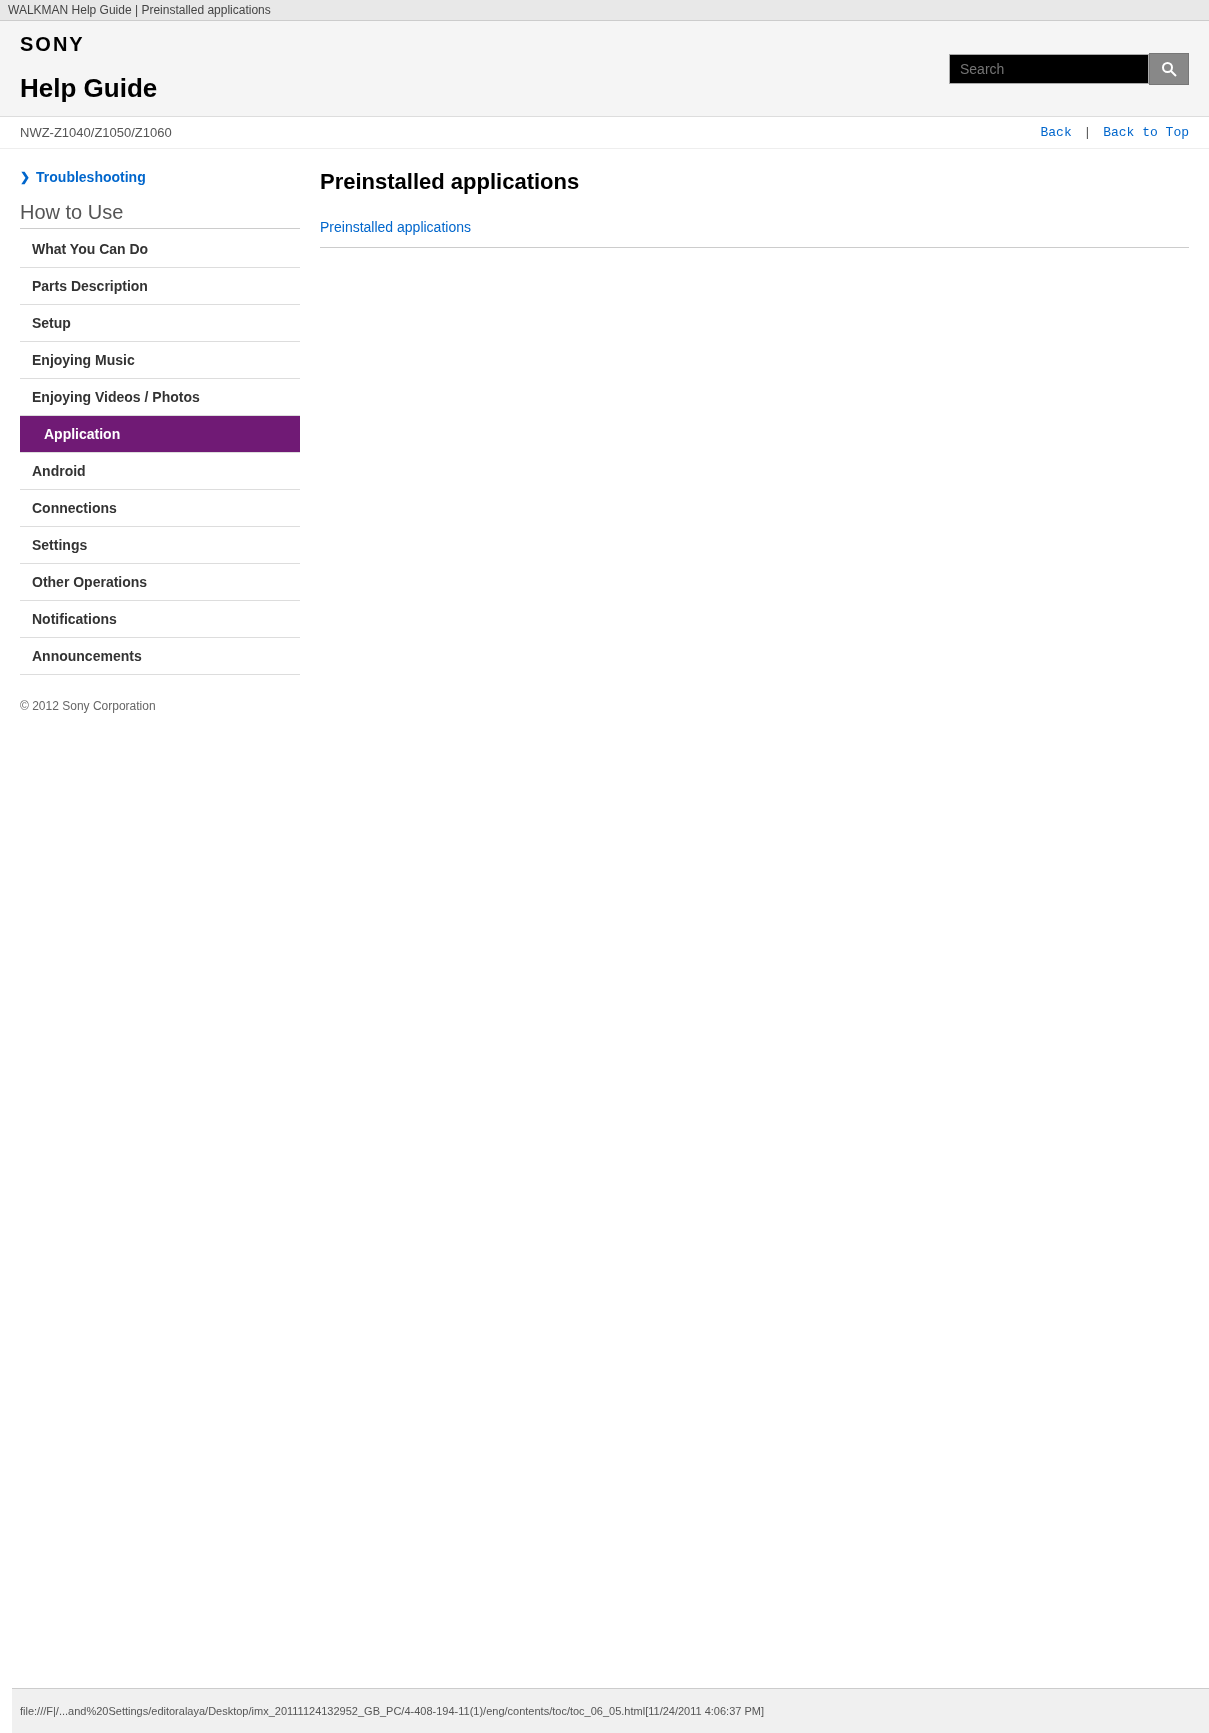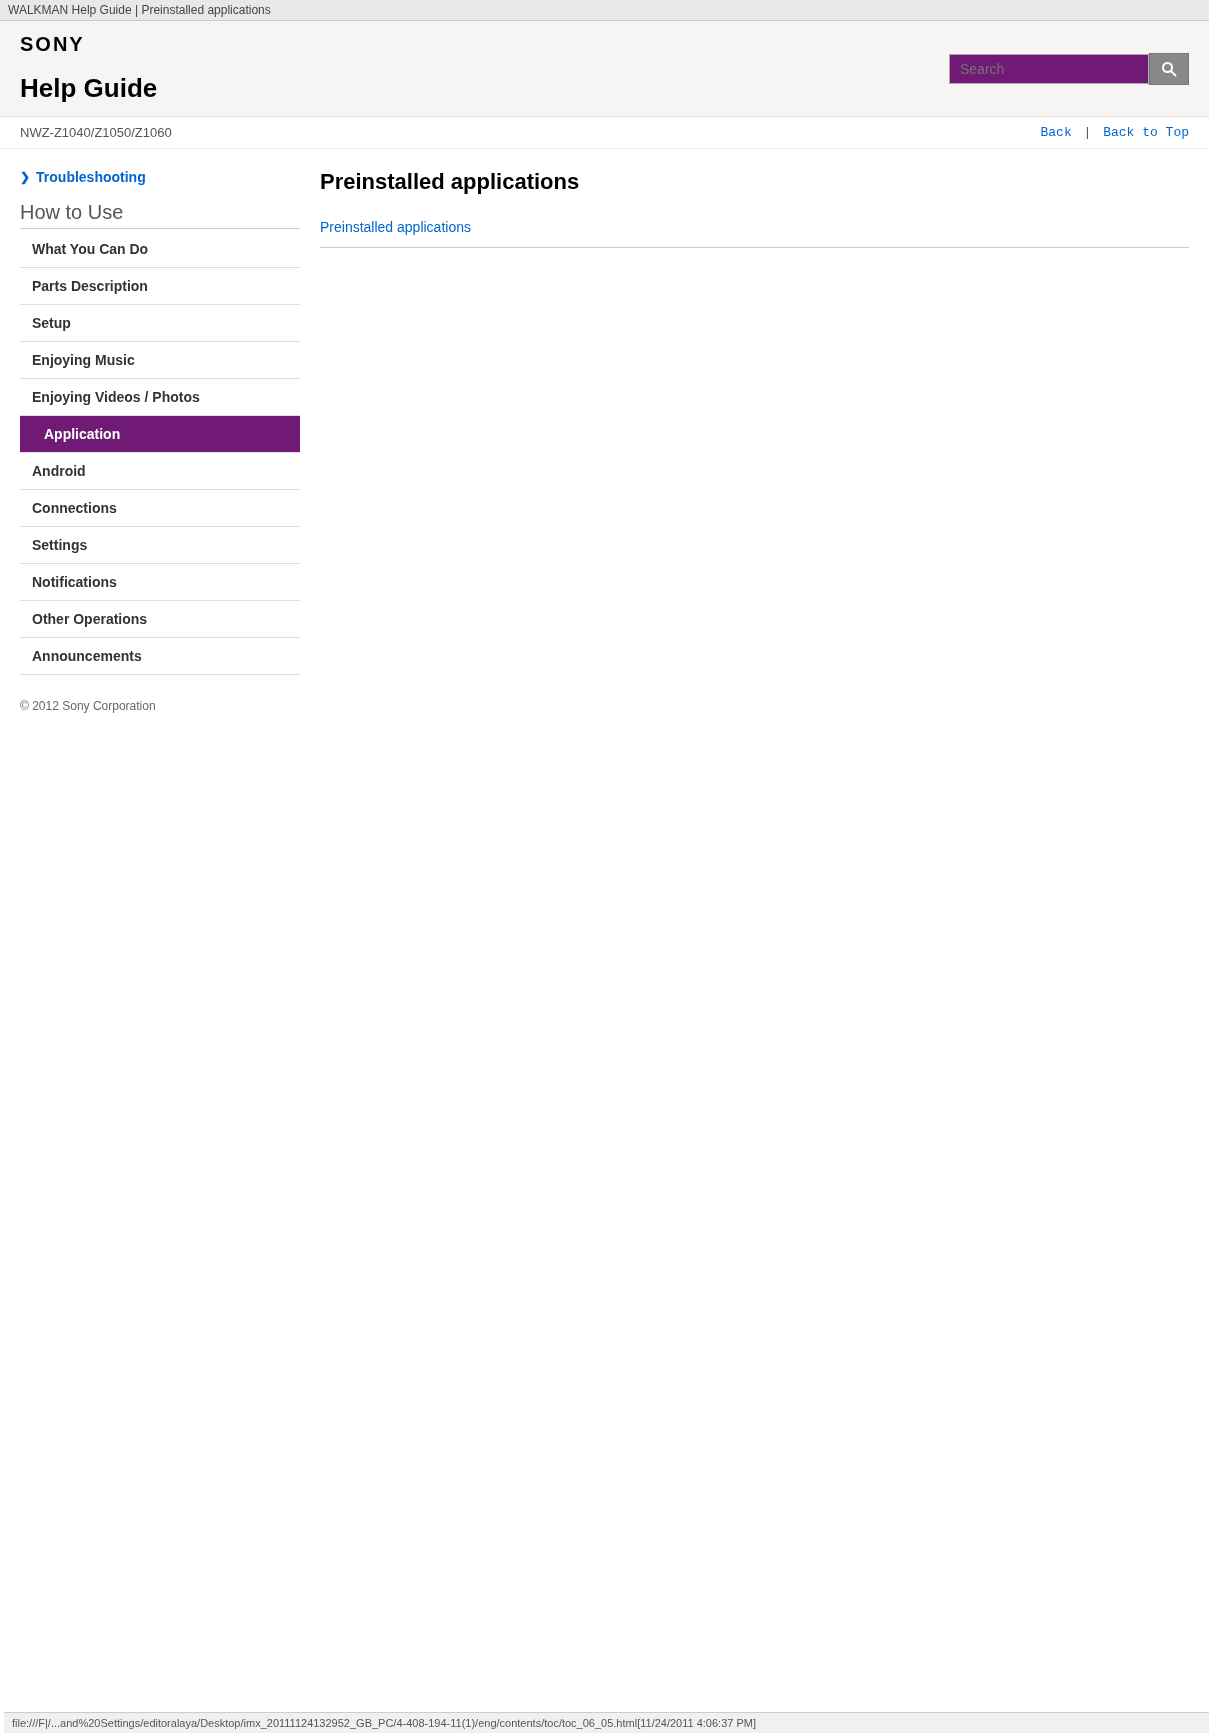--- a/index.html
+++ b/index.html
@@ -45,21 +45,21 @@
     .search-area {
       display: flex;
       align-items: center;
     }
     .search-input {
       width: 200px;
       padding: 6px 10px;
       border: 1px solid #aaa;
       font-size: 14px;
       color: #aaa;
-      background: #701a75;
+      background: #000000;
       outline: none;
     }
     .search-button {
       width: 40px;
       height: 32px;
       background: #888;
       border: 1px solid #777;
       cursor: pointer;
       display: flex;
       align-items: center;
@@ -175,25 +175,25 @@
     .content-divider {
       border: none;
       border-top: 1px solid #ccc;
       margin: 12px 0;
     }
 
     
     .browser-bottom-bar {
       position: fixed;
       bottom: 0;
-      left: 4px;
+      left: 12px;
       right: 0;
       background: #f0f0f0;
       border-top: 1px solid #ccc;
-      padding: 4px 8px;
+      padding: 16px 8px;
       font-size: 11px;
       color: #555;
     }
   </style>
 </head>
 <body>
 
 <div class="browser-title-bar">
   <span>WALKMAN Help Guide | Preinstalled applications</span>
 </div>
@@ -245,23 +245,23 @@
     <a class="sidebar-item" href="#">Enjoying Videos / Photos</a>
 
     <a class="sidebar-item active" href="#">Application</a>
 
     <a class="sidebar-item" href="#">Android</a>
 
     <a class="sidebar-item" href="#">Connections</a>
 
     <a class="sidebar-item" href="#">Settings</a>
 
+    <a class="sidebar-item" href="#">Other Operations</a>
+
     <a class="sidebar-item" href="#">Notifications</a>
-
-    <a class="sidebar-item" href="#">Other Operations</a>
 
     <a class="sidebar-item" href="#">Announcements</a>
 
     <div class="sidebar-footer">© 2012 Sony Corporation</div>
   </nav>
 
   <div class="content">
     <h1 class="page-title">Preinstalled applications</h1>
 
     <a class="content-link" href="#">Preinstalled applications</a>

